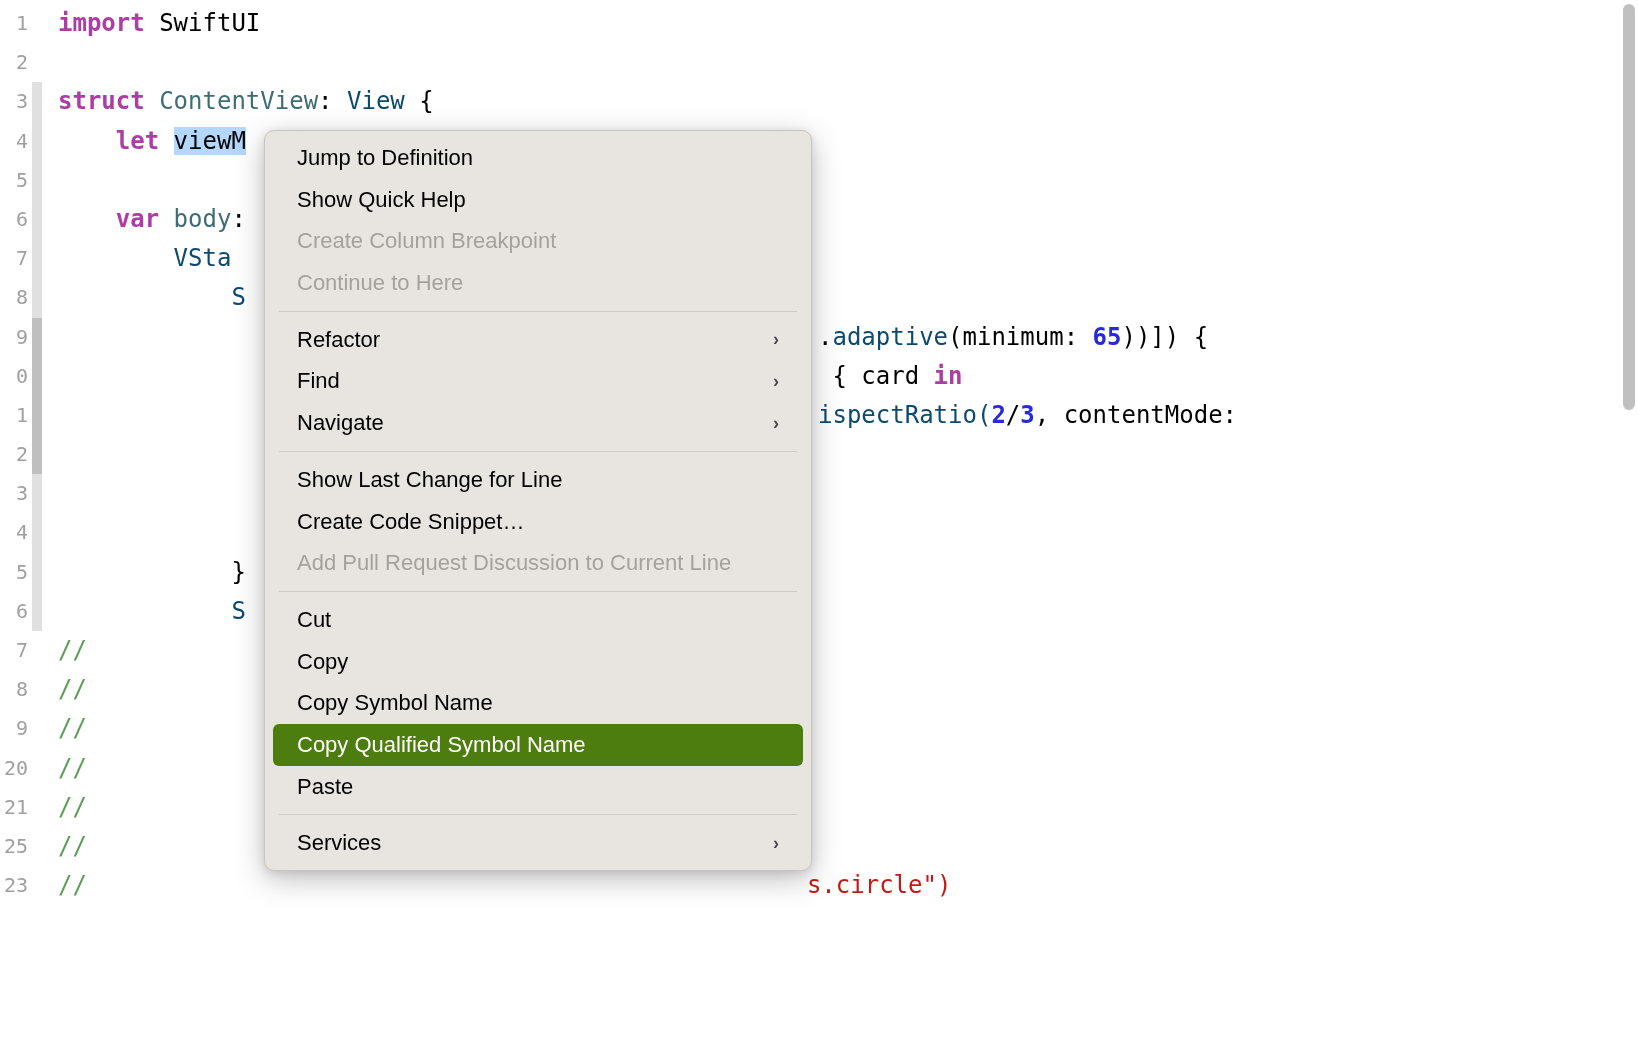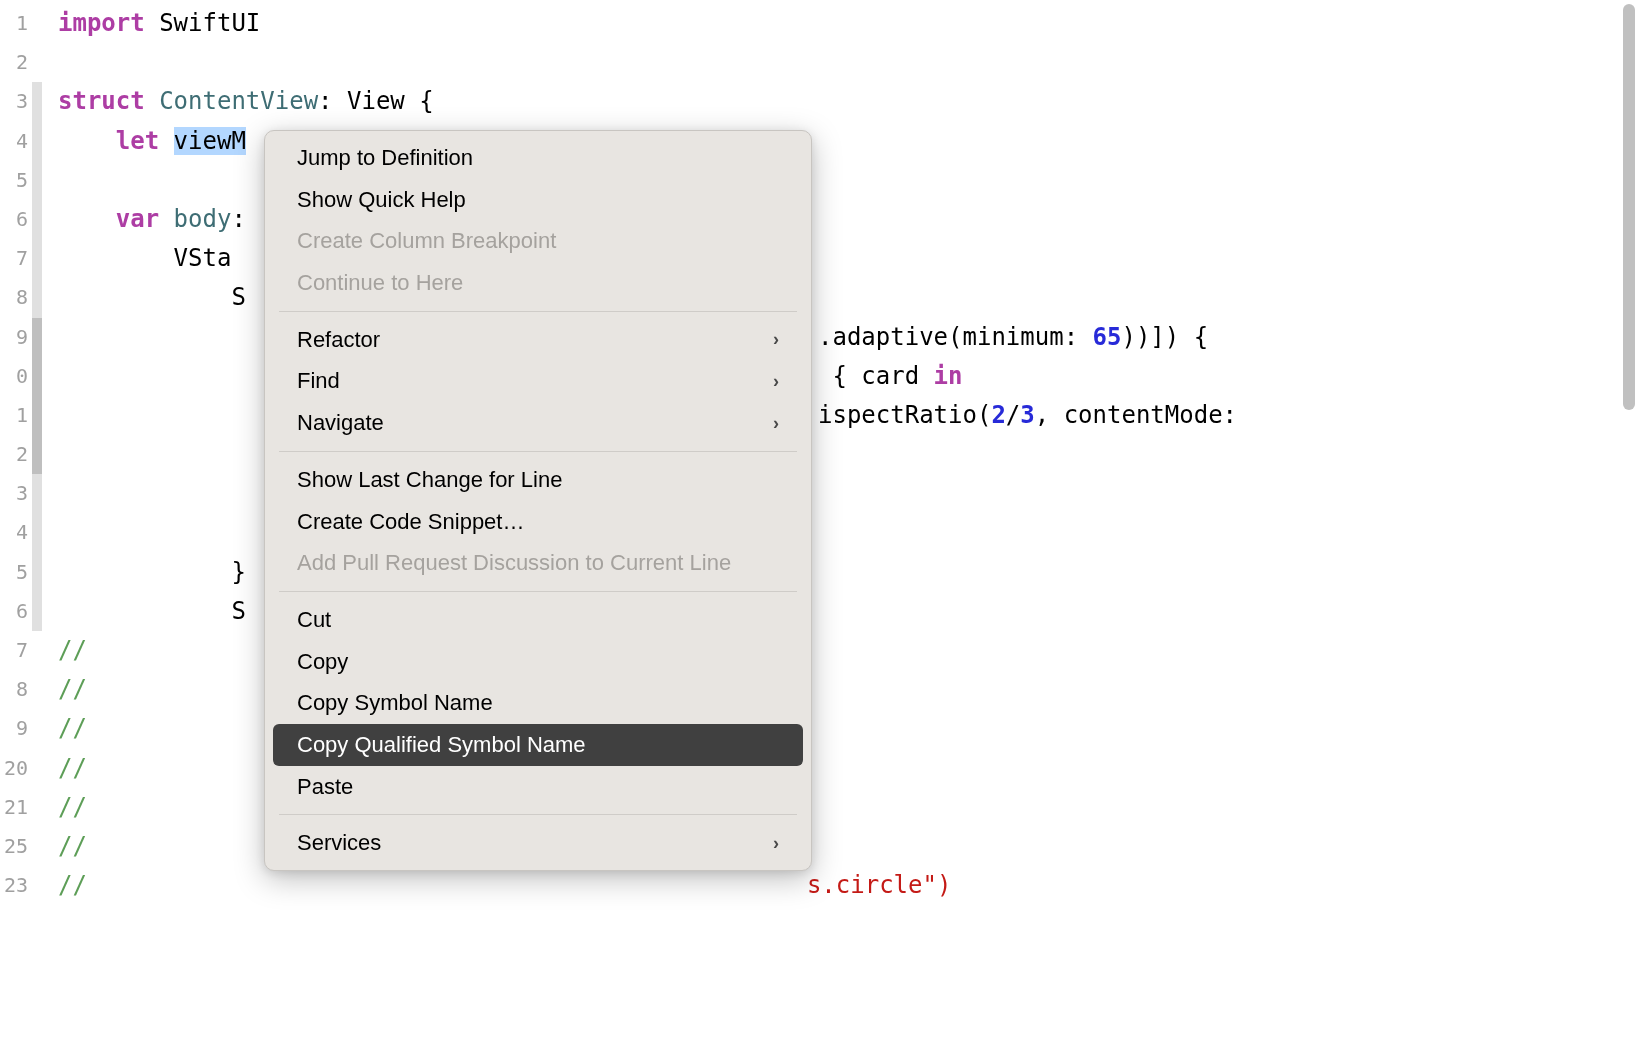--- a/index.html
+++ b/index.html
@@ -61,21 +61,21 @@
       font-size: 24px;
       position: relative;
     }
     .code-line {
       height: 39.2px;
       line-height: 39.2px;
       white-space: pre;
       padding-left: 16px;
     }
     .kw { color: #ad3da4; font-weight: 600; }
-    .type-other { color: #000000; }
+    .type-other { color: #0c4a6e; }
     .type-user { color: #3e6d74; }
     .num { color: #272ad8; font-weight: bold; }
     .comment { color: #5d9e57; }
     .plain { color: #000000; }
     .str { color: #c41a16; }
     .sel {
       background: #b3d7ff;
     }
 
     .context-menu {
@@ -94,21 +94,21 @@
     .menu-item {
       padding: 6px 24px;
       line-height: 1.35;
       display: flex;
       align-items: center;
       justify-content: space-between;
       margin: 0 8px;
       border-radius: 6px;
     }
     .menu-item.highlighted {
-      background: #404040;
+      background: #4d7c0f;
       color: #ffffff;
     }
     .menu-item.disabled {
       color: #a5a29e;
     }
     .menu-sep {
       height: 1px;
       background: #cfccc8;
       margin: 7px 14px;
     }

